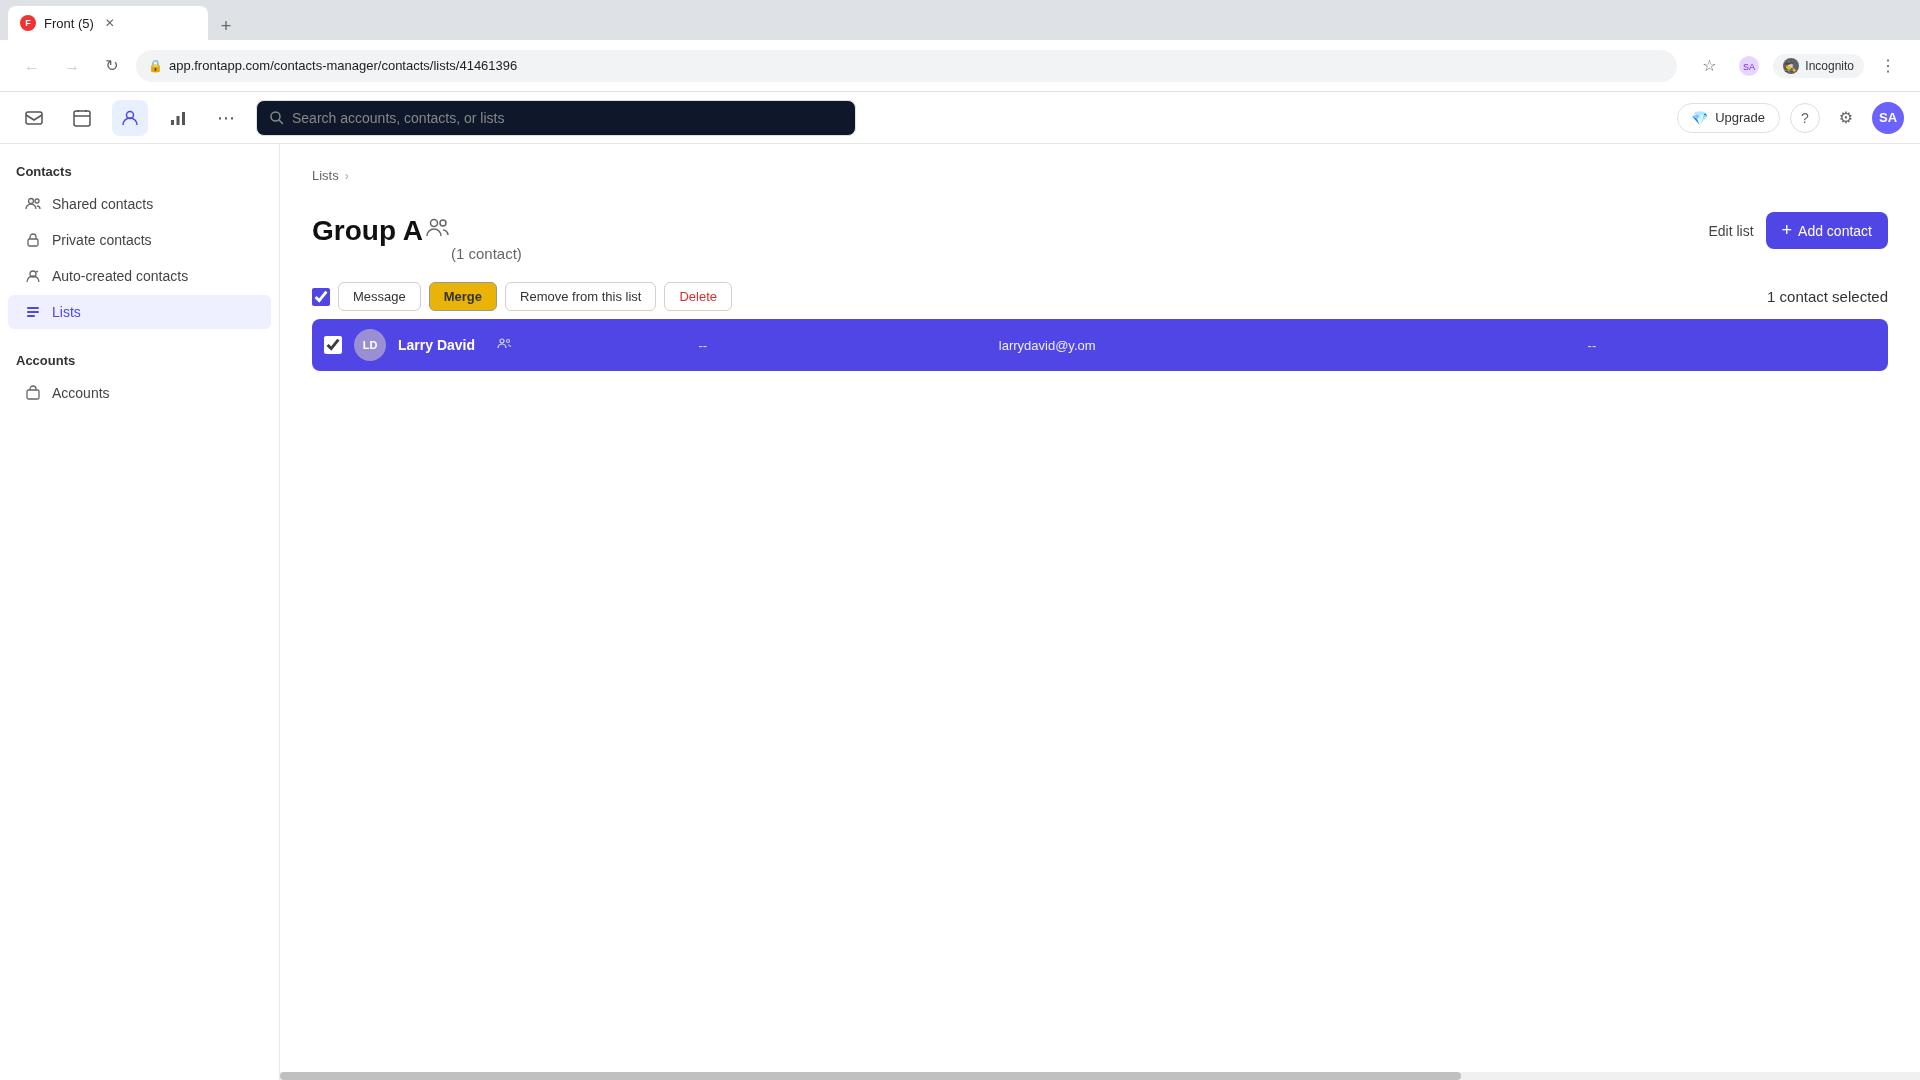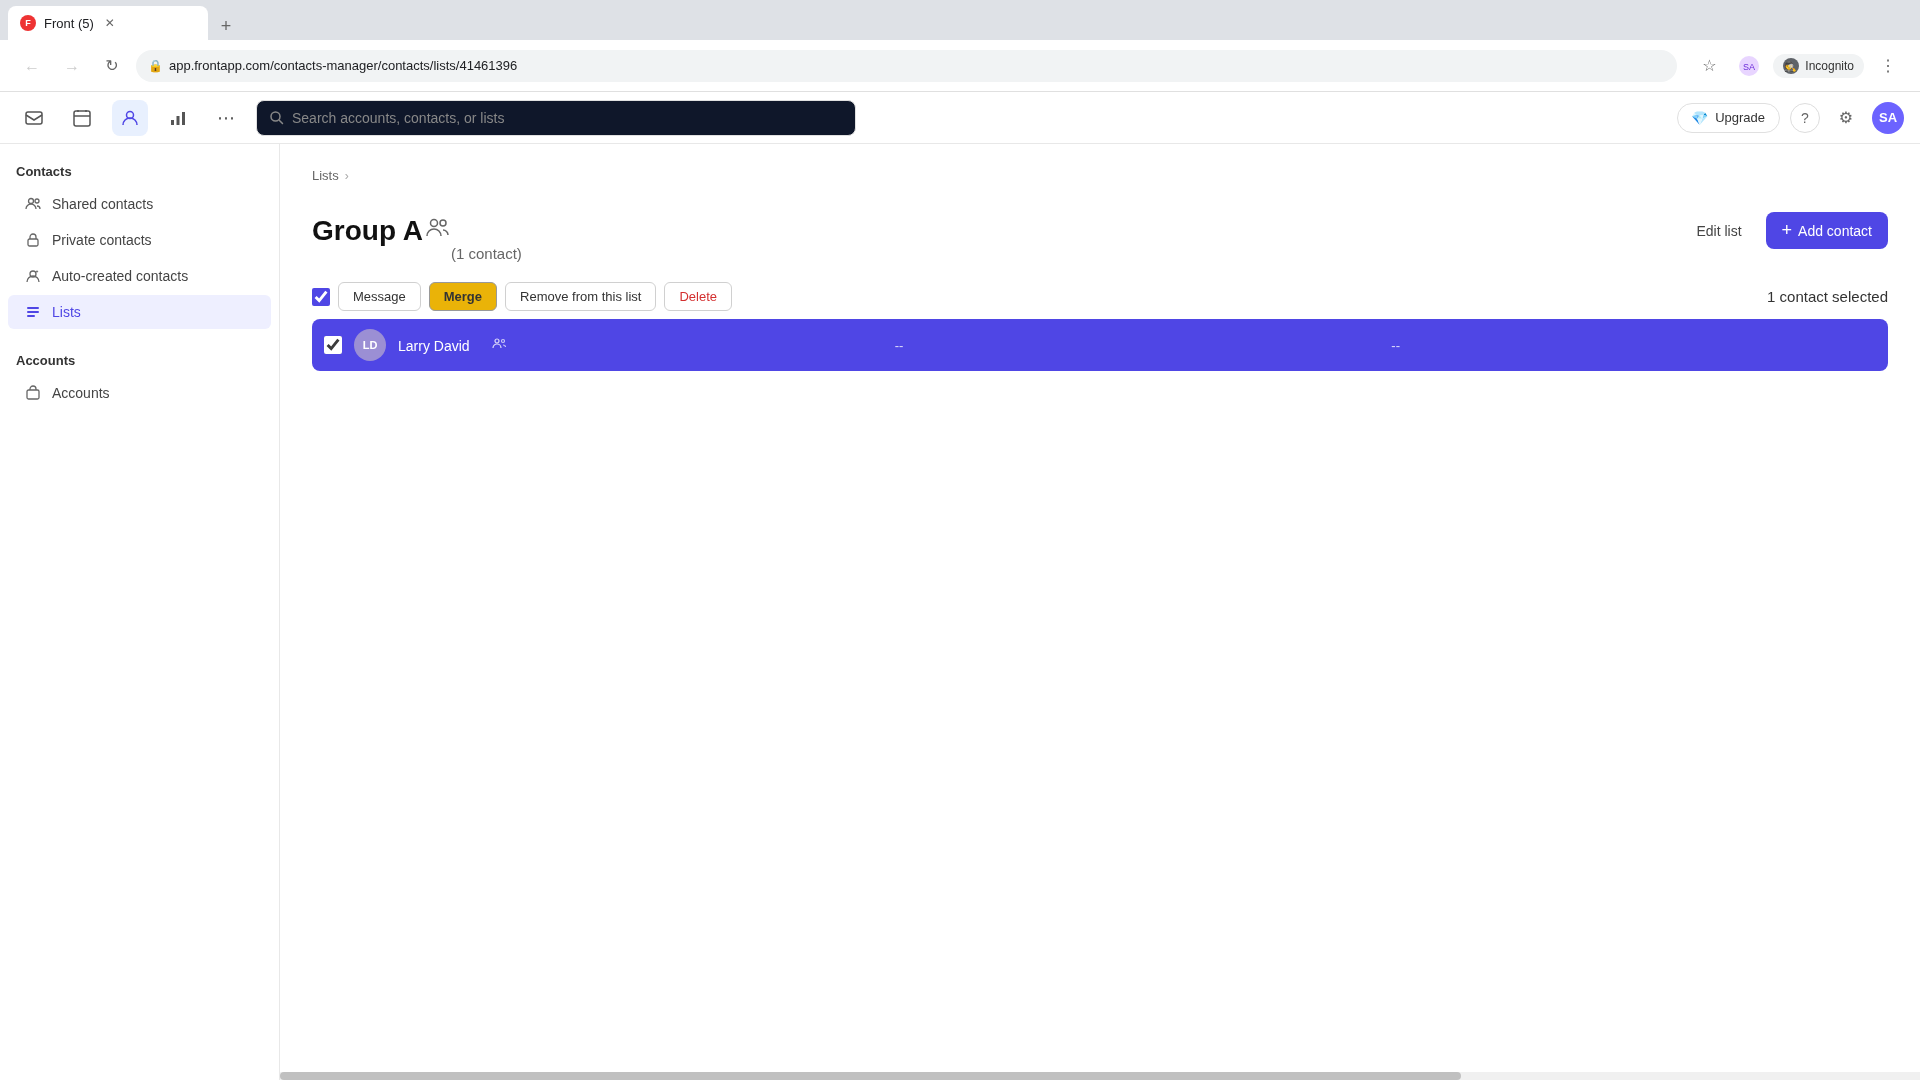--- a/index.html
+++ b/index.html
@@ -51,36 +51,36 @@
     .breadcrumb { display: flex; align-items: center; gap: 6px; font-size: 13px; color: #666; margin-bottom: 16px; }
     .breadcrumb a { color: #666; text-decoration: none; }
     .breadcrumb-sep { color: #aaa; font-size: 12px; }
 
     
     .page-header { display: flex; align-items: center; justify-content: space-between; margin-bottom: 20px; }
     .page-title-area { display: flex; align-items: center; gap: 2px; }
     .page-title { font-size: 28px; font-weight: 700; color: #111; }
     .group-icon { font-size: 20px; color: #666; }
     .contact-count { font-size: 15px; color: #666; font-weight: 400; margin-top: 46px; }
-    .header-actions { display: flex; align-items: center; gap: 12px; }
+    .header-actions { display: flex; align-items: center; }
     .edit-list-btn { background: none; border: none; font-size: 14px; color: #444; cursor: pointer; padding: 8px 12px; border-radius: 6px; }
     .add-contact-btn { display: flex; align-items: center; gap: 6px; background: #4f46e5; color: white; border: none; border-radius: 8px; padding: 8px 16px; font-size: 14px; font-weight: 500; cursor: pointer; }
 
     
     .list-toolbar { display: flex; align-items: center; gap: 8px; margin-bottom: 8px; }
     .toolbar-checkbox { width: 18px; height: 18px; accent-color: #4f46e5; cursor: pointer; }
     .toolbar-btn { background: #fff; border: 1.5px solid #d0d0d0; border-radius: 6px; padding: 6px 14px; font-size: 13px; color: #333; cursor: pointer; font-weight: 400; }
     .toolbar-btn.primary { background: #eab308; border-color: #999; font-weight: 700; }
     .contact-selected-label { margin-left: auto; font-size: 15px; color: #333; }
 
     
     .contact-row { display: flex; align-items: center; gap: 12px; padding: 10px 12px; border-radius: 8px; cursor: pointer; background: #4f46e5; color: white; }
     .contact-row .row-checkbox { width: 18px; height: 18px; accent-color: #fff; cursor: pointer; flex-shrink: 0; }
     .contact-avatar { width: 32px; height: 32px; border-radius: 50%; background: #9b8fd4; display: flex; align-items: center; justify-content: center; font-size: 11px; font-weight: 700; color: white; flex-shrink: 0; }
-    .contact-name { font-size: 14px; font-weight: 400; color: white; flex: 1; display: flex; align-items: flex-end; gap: 22px; }
+    .contact-name { font-size: 14px; font-weight: 700; color: white; flex: 1; display: flex; align-items: flex-start; gap: 22px; }
     .shared-icon { font-size: 13px; color: rgba(255,255,255,0.8); }
     .contact-field { flex: 1; font-size: 13px; color: rgba(255,255,255,0.8); }
     .contact-email { flex: 2; font-size: 13px; color: rgba(255,255,255,0.9); }
 
     
     .horizontal-scrollbar { height: 8px; background: #f0f0f0; position: relative; }
     .horizontal-scrollbar-thumb { height: 8px; background: #c0c0c0; border-radius: 4px; position: absolute; left: 0; width: 72%; }
 
     .app-container { display: flex; flex-direction: column; height: calc(1080px - 92px); }
   </style>
@@ -285,20 +285,21 @@
                 <span class="shared-icon">
                   <svg width="14" height="14" viewBox="0 0 14 14" fill="none">
                       <circle cx="5" cy="4" r="2" stroke="rgba(255,255,255,0.8)" stroke-width="1.2"></circle>
                       <path d="M1 11c0-2.209 1.791-4 4-4s4 1.791 4 4" stroke="rgba(255,255,255,0.8)" stroke-width="1.2"></path>
                       <circle cx="11" cy="4" r="1.5" stroke="rgba(255,255,255,0.7)" stroke-width="1.2"></circle>
                       <path d="M11 8c1.381 0 2.5.895 2.5 2" stroke="rgba(255,255,255,0.7)" stroke-width="1.2"></path>
                     </svg>
                 </span>
               </div>
               <div class="contact-field">--</div>
+              <div class="contact-email">larrydavid@y.om</div>
               <div class="contact-field">--</div>
             </div>
           </div>
         </div>
 
         <div class="horizontal-scrollbar">
           <div class="horizontal-scrollbar-thumb"></div>
         </div>
       </div>
     </div>

